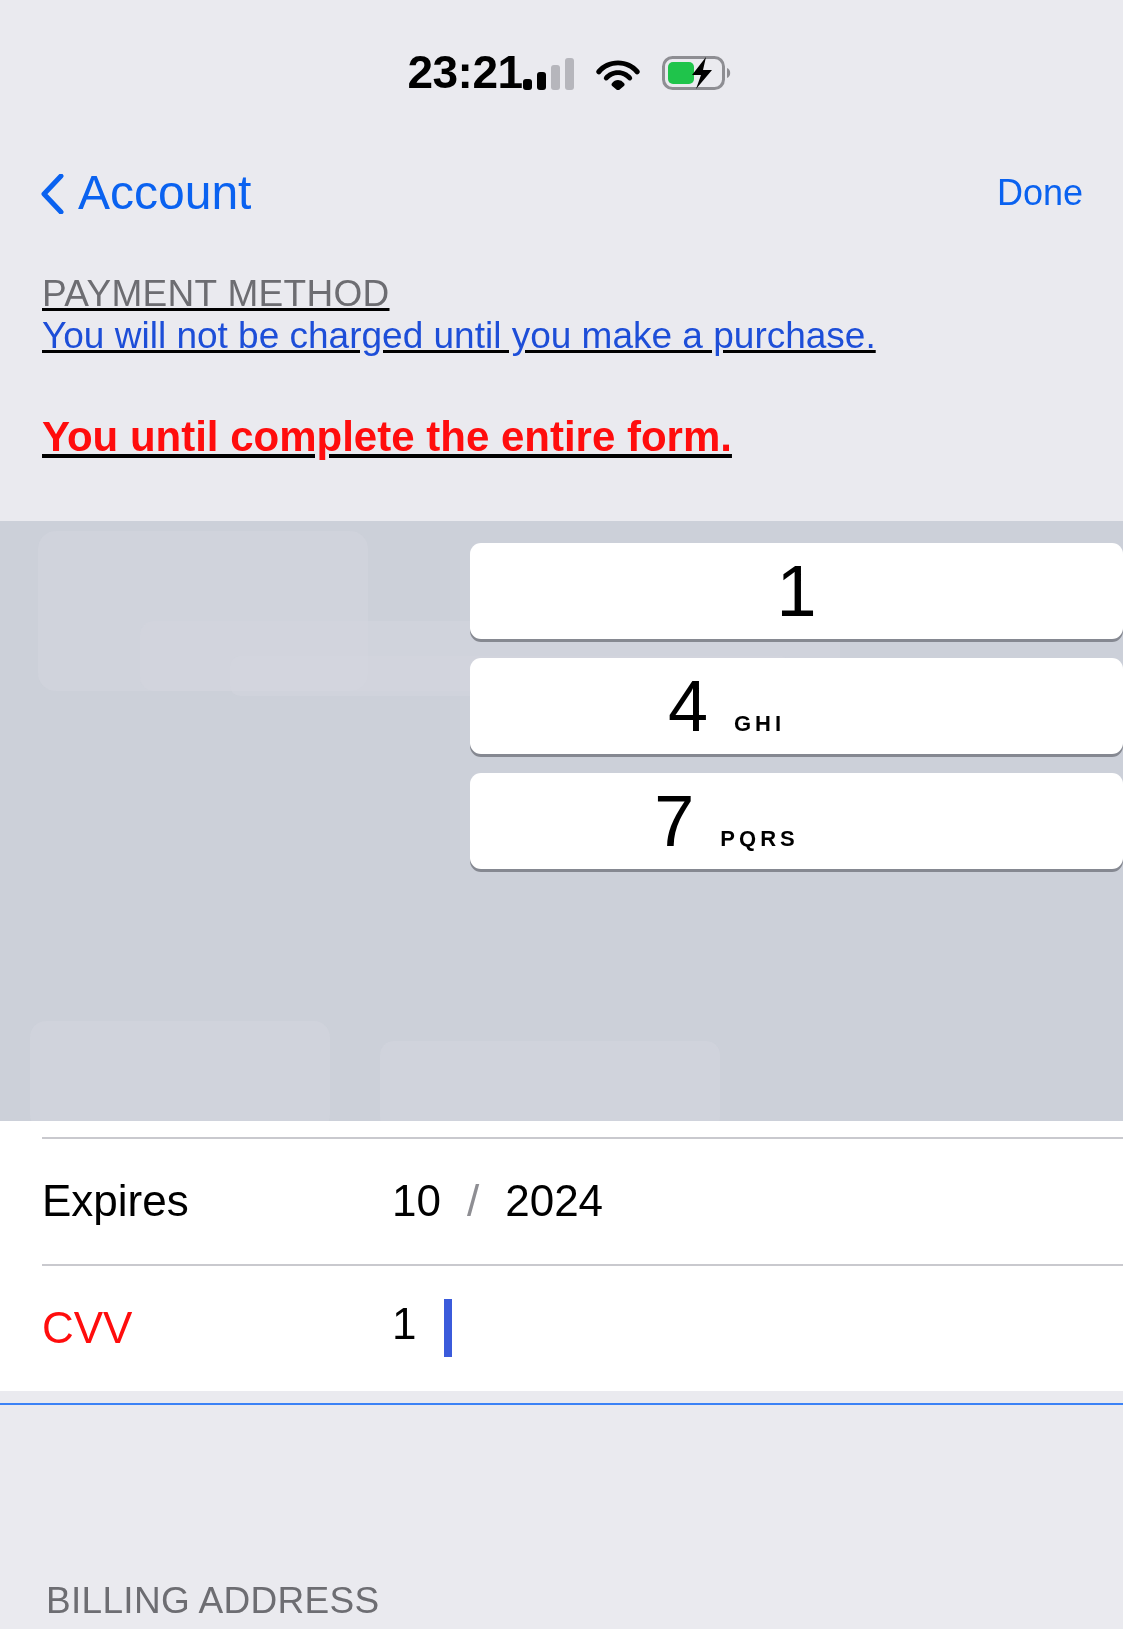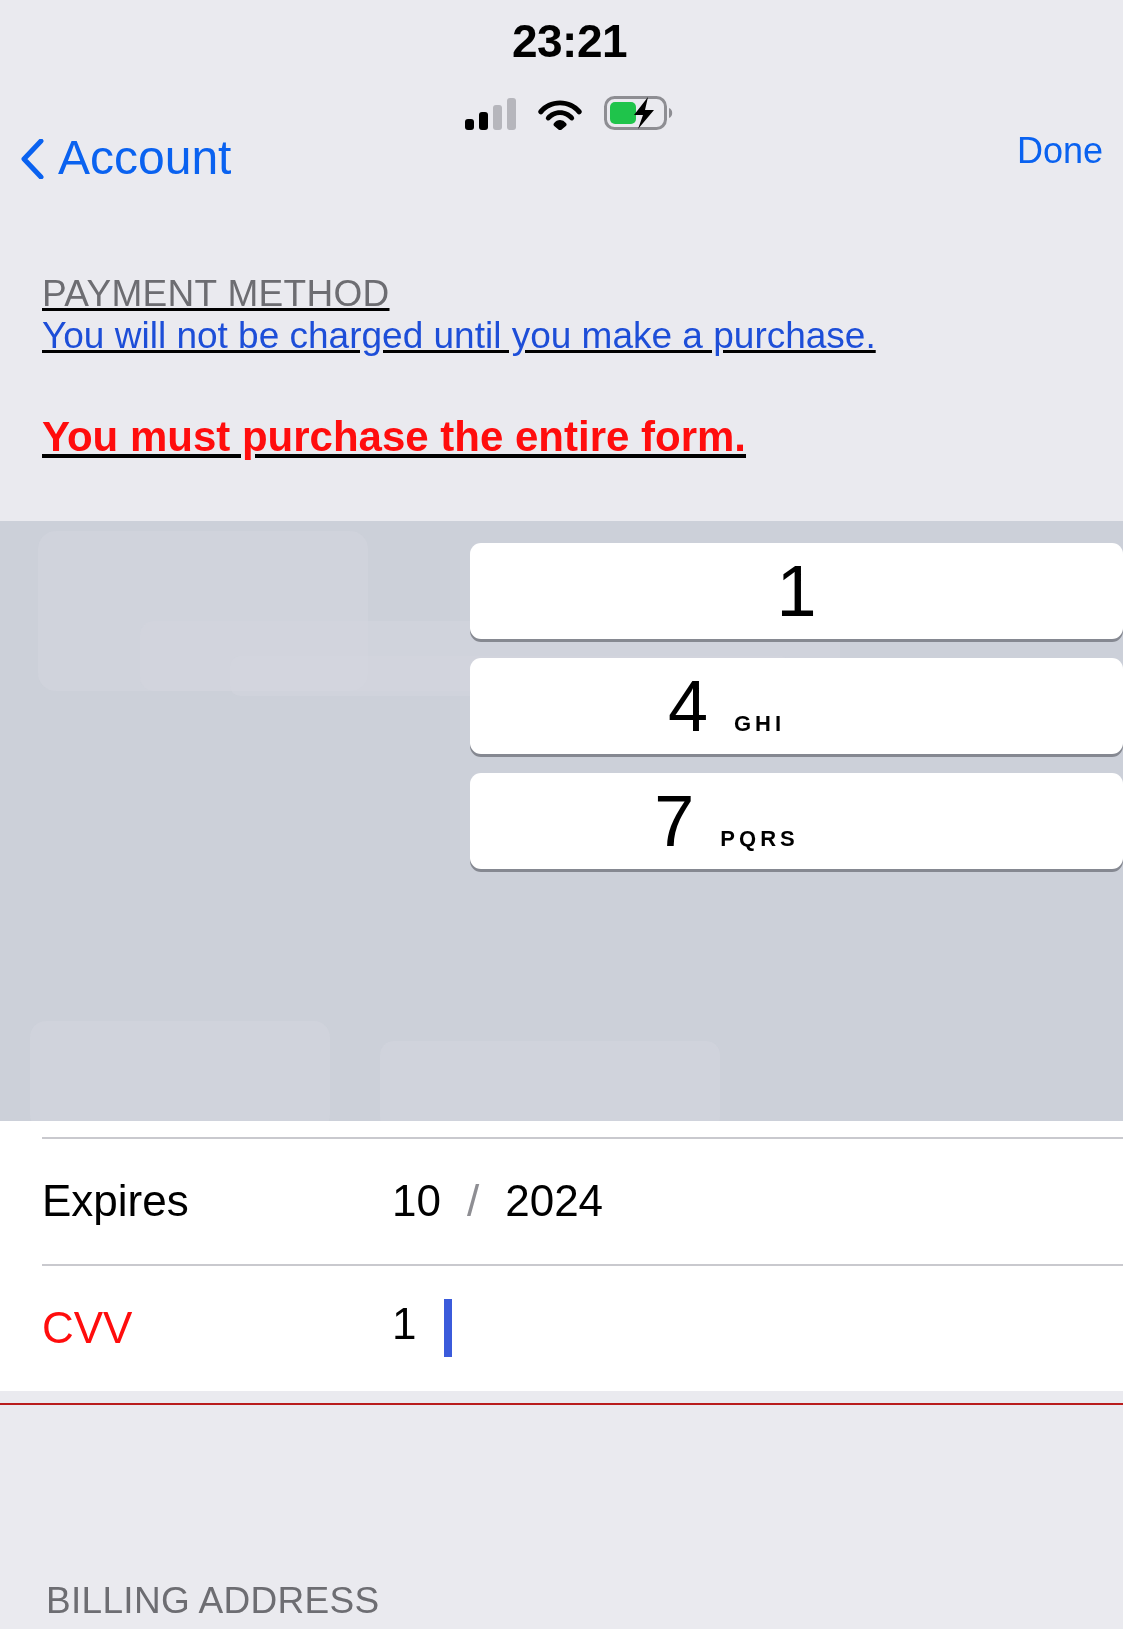--- a/index.html
+++ b/index.html
@@ -16,24 +16,23 @@
     -webkit-font-smoothing: antialiased;
   }
 
   
   .status-bar {
     position: absolute;
     top: 0; left: 0; right: 0;
     height: 130px;
     display: flex;
     align-items: center;
-    justify-content: space-between;
+    justify-content: center;
     padding: 0 50px 0 66px;
     box-sizing: border-box;
-    flex-direction: column;
   }
   .status-time {
     font-size: 46px;
     font-weight: bold;
     color: #000;
     letter-spacing: -0.5px;
     margin-top: 14px;
   }
   .status-icons {
     display: flex;
@@ -60,22 +59,22 @@
 
   .wifi { width: 44px; height: 34px; }
   .battery { width: 70px; height: 34px; position: relative; }
 
   
   .nav-bar {
     position: absolute;
     top: 130px; left: 0; right: 0;
     height: 125px;
     display: flex;
-    align-items: flex-start;
-    padding: 0 20px;
+    align-items: center;
+    padding: 0 40px;
     box-sizing: border-box;
   }
   .nav-back {
     display: flex;
     align-items: center;
     gap: 14px;
     color: #0a62f0;
     font-size: 48px;
     flex: 0 0 auto;
     cursor: pointer;
@@ -217,21 +216,21 @@
     letter-spacing: -0.2px;
   }
 
   
   .billing {
     position: absolute;
     top: 1403px;
     left: 0; right: 0;
     bottom: 0;
     background: #eaeaef;
-    border-top: 2px solid #b91c1c;
+    border-top: 2px solid #3b82f6;
   }
   .billing-title {
     position: absolute;
     left: 46px;
     top: 175px;
     font-size: 37px;
     color: #6d6d72;
     letter-spacing: 0.3px;
   }
 
@@ -327,21 +326,21 @@
       <path d="M21 2L4 20l17 18" fill="none" stroke="#0a62f0" stroke-width="5" stroke-linecap="round" stroke-linejoin="round"></path>
     </svg>
     <span>Account</span>
   </div>
   <div class="nav-done">Done</div>
 </div>
 
 <div class="section-intro">
   <div class="section-title">PAYMENT METHOD</div>
   <div class="section-note">You will not be charged until you make a purchase.</div>
-  <div class="error-text">You must purchase the entire form.</div>
+  <div class="error-text">You until complete the entire form.</div>
 </div>
 
 <div class="form-card">
 
   <div class="form-row">
     <div class="row-label">Number</div>
     <div class="row-value"></div>
     <div class="card-brand">
       <div class="mc-circles">
         <span class="mc-red"></span>

